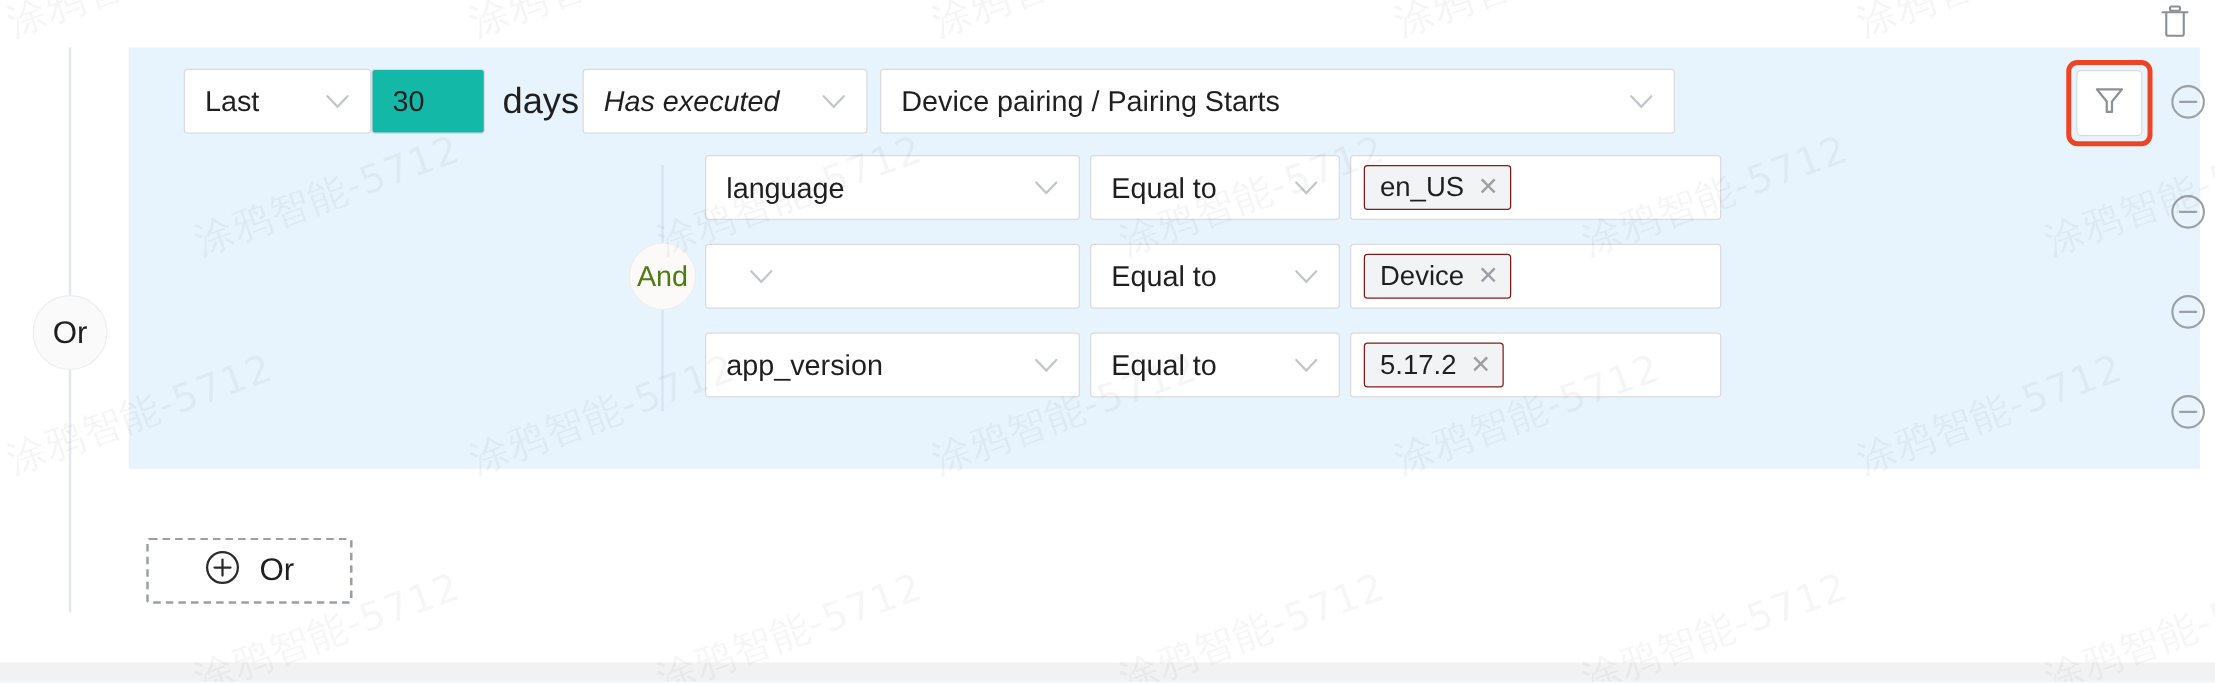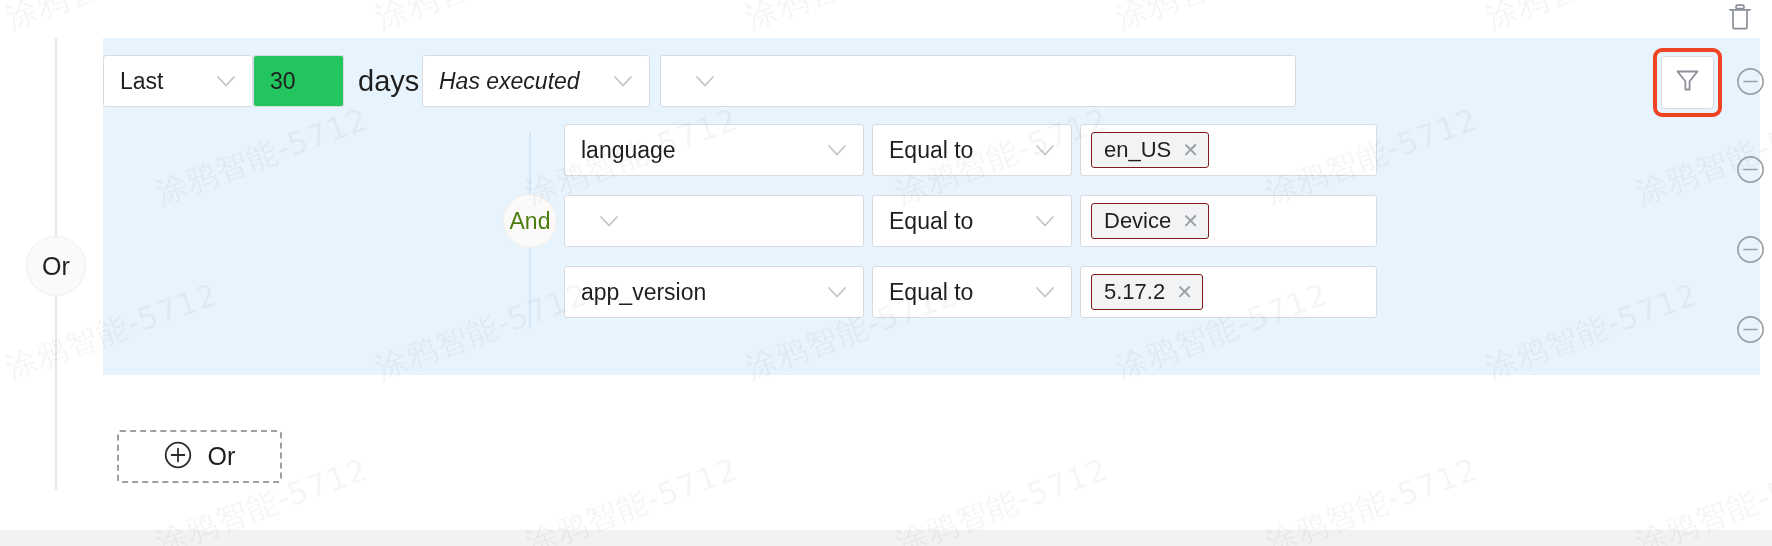--- a/index.html
+++ b/index.html
@@ -90,20 +90,21 @@
   }
 
   
   .event-row {
     position: absolute;
     left: 103px;
     top: 55px;
     height: 52px;
     display: flex;
     z-index: 10;
+    padding-left: 44px;
   }
   .fld {
     background: #ffffff;
     border: 1px solid #d9dbe0;
     border-radius: 3px;
     height: 52px;
     display: flex;
     align-items: center;
     font-size: 23px;
     color: #1f1f1f;
@@ -120,21 +121,21 @@
     align-items: center;
   }
   .plain-lbl {
     height: 52px;
     display: flex; align-items: center;
     font-size: 29px;
     color: #1f1f1f;
     padding: 0 14px;
   }
   .w-last   { width: 150px; }
-  .w-num    { width: 91px; background:#22c55e; }
+  .w-num    { width: 91px; background:#14b8a6; }
   .w-days   { width: 78px; }
   .w-hasexe { width: 228px; font-style: italic; }
   .w-event  { width: 636px; }
 
   
   .cond-row {
     position: absolute;
     left: 564px;
     height: 52px;
     display: flex;
@@ -285,20 +286,21 @@
     <div class="plain-lbl w-days">days</div>
     <div class="fld select w-hasexe">
       <span class="lbl">Has executed</span>
       <span class="chev">
         <svg width="20" height="13" viewBox="0 0 20 13">
             <path d="M2 2 L10 10.5 L18 2" stroke="#c2c6cc" stroke-width="1.8" fill="none" stroke-linecap="round"></path>
           </svg>
       </span>
     </div>
     <div class="fld select w-event" style="margin-left:10px;">
+      <span class="lbl">Device pairing / Pairing Starts</span>
       <span class="chev">
         <svg width="20" height="13" viewBox="0 0 20 13">
             <path d="M2 2 L10 10.5 L18 2" stroke="#c2c6cc" stroke-width="1.8" fill="none" stroke-linecap="round"></path>
           </svg>
       </span>
     </div>
   </div>
 
   <div class="filter-wrap">
     <div class="filter-btn">

